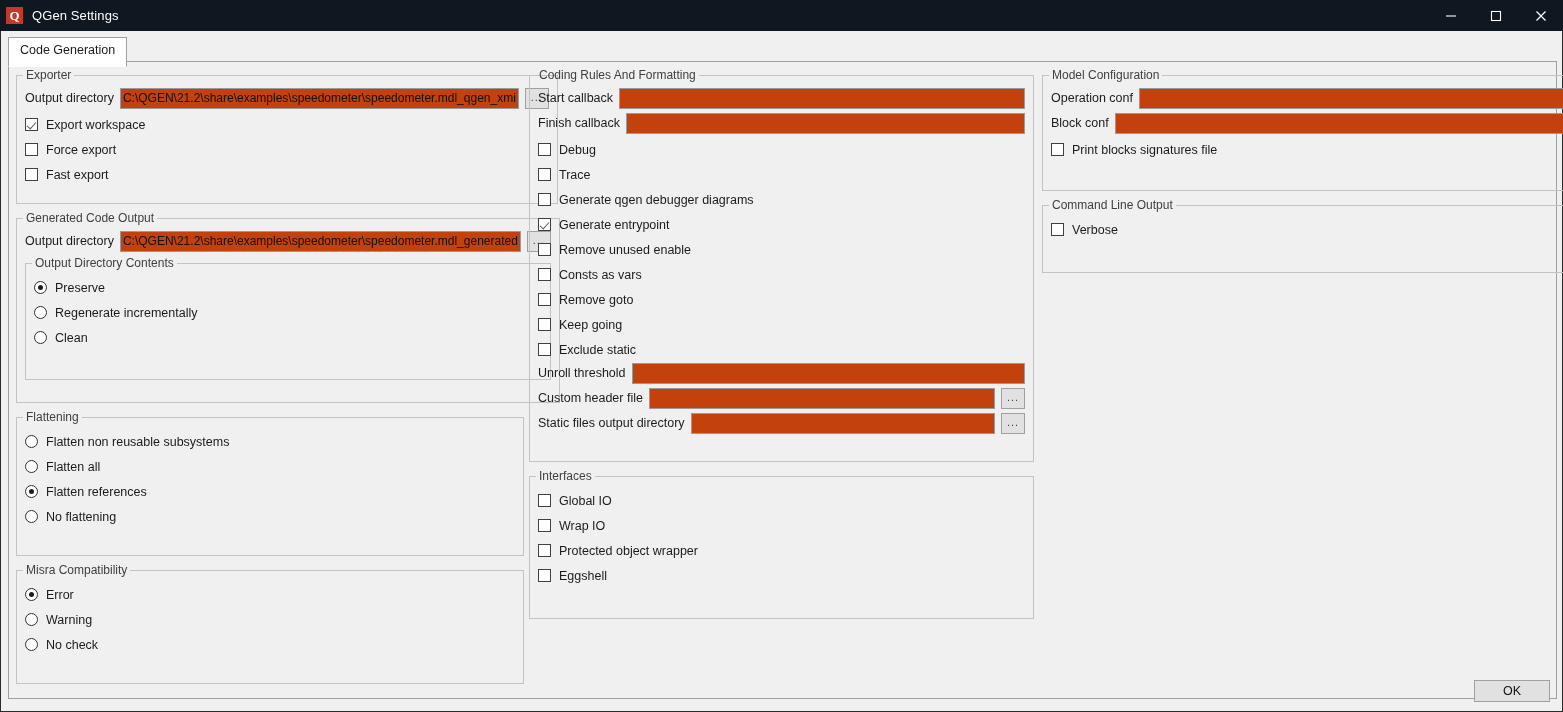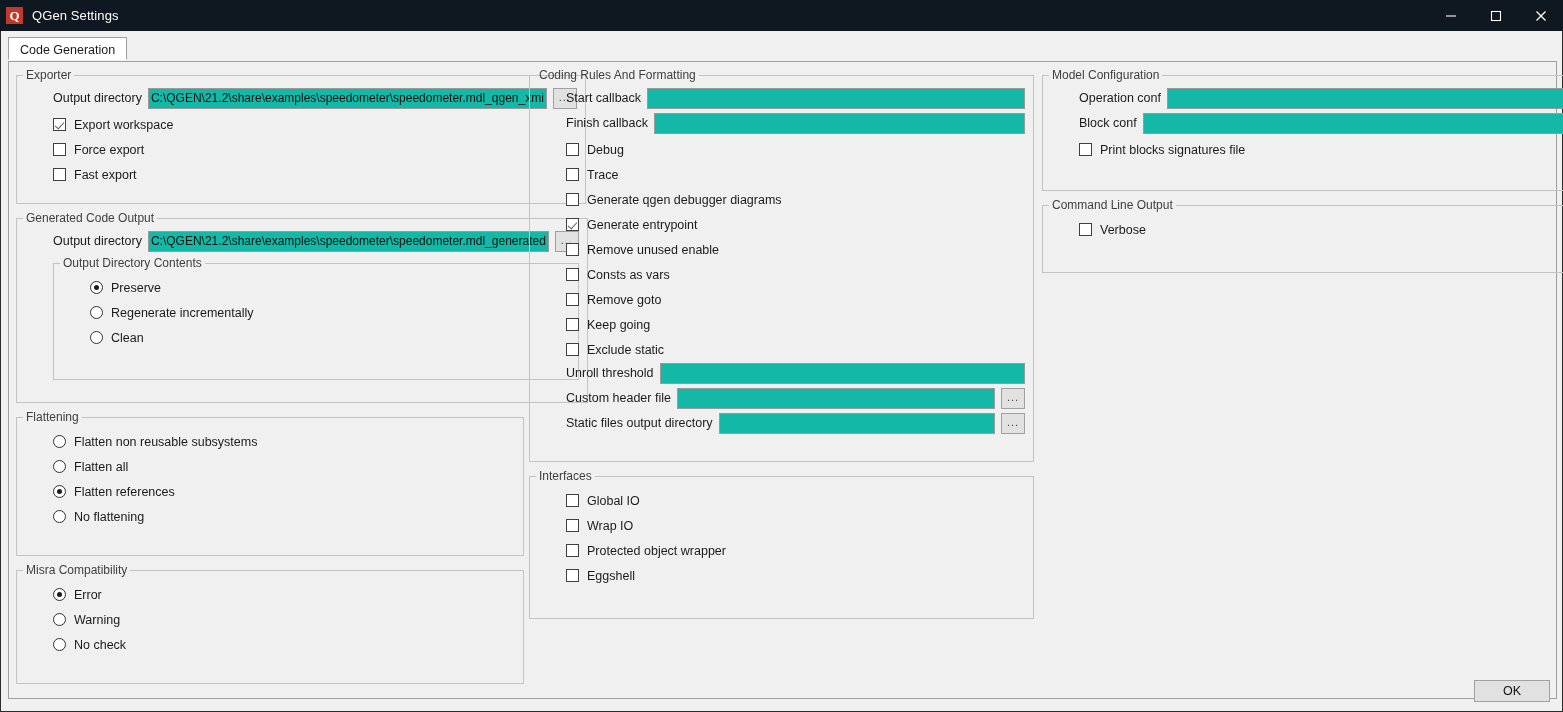--- a/index.html
+++ b/index.html
@@ -49,21 +49,21 @@
     border-top: none;
   }
 
   
   .tabstrip {
     position: absolute; left: 7px; top: 6px;
     width: 1549px; height: 25px;
   }
   .tab {
     position: absolute; left: 0; top: 0;
-    height: 23px; padding: 0 11px;
+    height: 30px; padding: 0 11px;
     background: #ffffff;
     border: 1px solid #a0a0a0;
     border-bottom: 1px solid #ffffff;
     font-size: 12.5px; color: #1b1b1b;
     line-height: 24px;
     z-index: 3;
   }
   .tabpanel {
     position: absolute; left: 7px; top: 30px;
     width: 1549px; height: 638px;
@@ -85,37 +85,37 @@
     border: 1px solid #c3c3c3;
     background: transparent;
   }
   fieldset.group > legend {
     margin-left: 6px;
     padding: 0 3px;
     font-size: 12px;
     color: #404040;
     line-height: 12px;
   }
-  .ginner { padding: 6px 8px 8px 8px; margin-left: 28px; }
+  .ginner { padding: 6px 8px 8px 8px; }
 
   
   .row {
     display: flex; align-items: center;
     height: 22px; margin-bottom: 3px;
   }
   .row:last-child { margin-bottom: 0; }
   .lbl {
     font-size: 12.5px; color: #1b1b1b;
     white-space: nowrap; flex: 0 0 auto;
     padding-right: 6px;
   }
   .txt {
     flex: 1 1 auto; min-width: 0;
     height: 21px;
-    background: #14b8a6;
+    background: #c2410c;
     border: 1px solid #9a9a9a;
     font-size: 12px; color: #111;
     padding: 0 2px;
     font-family: "Liberation Sans", sans-serif;
     line-height: 19px;
     overflow: hidden; white-space: nowrap;
     text-overflow: clip;
   }
   .browse {
     flex: 0 0 auto;

